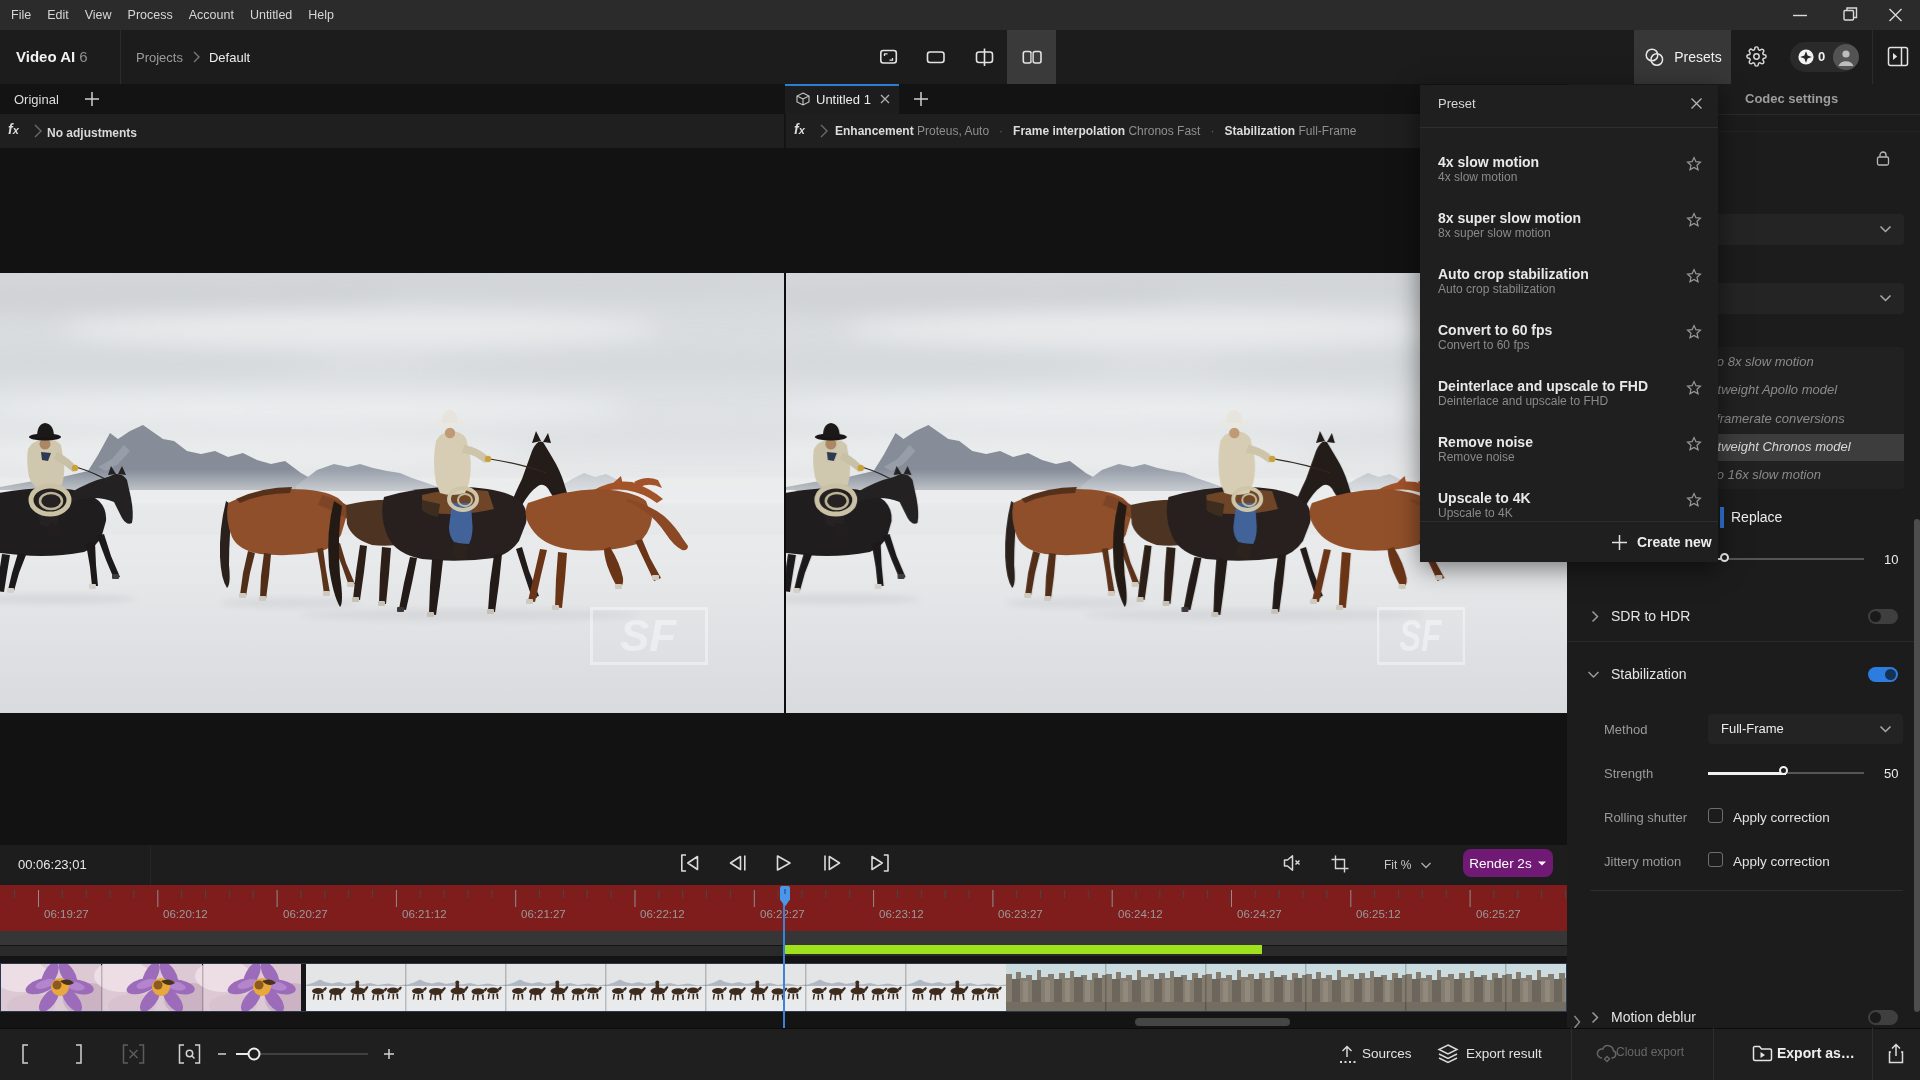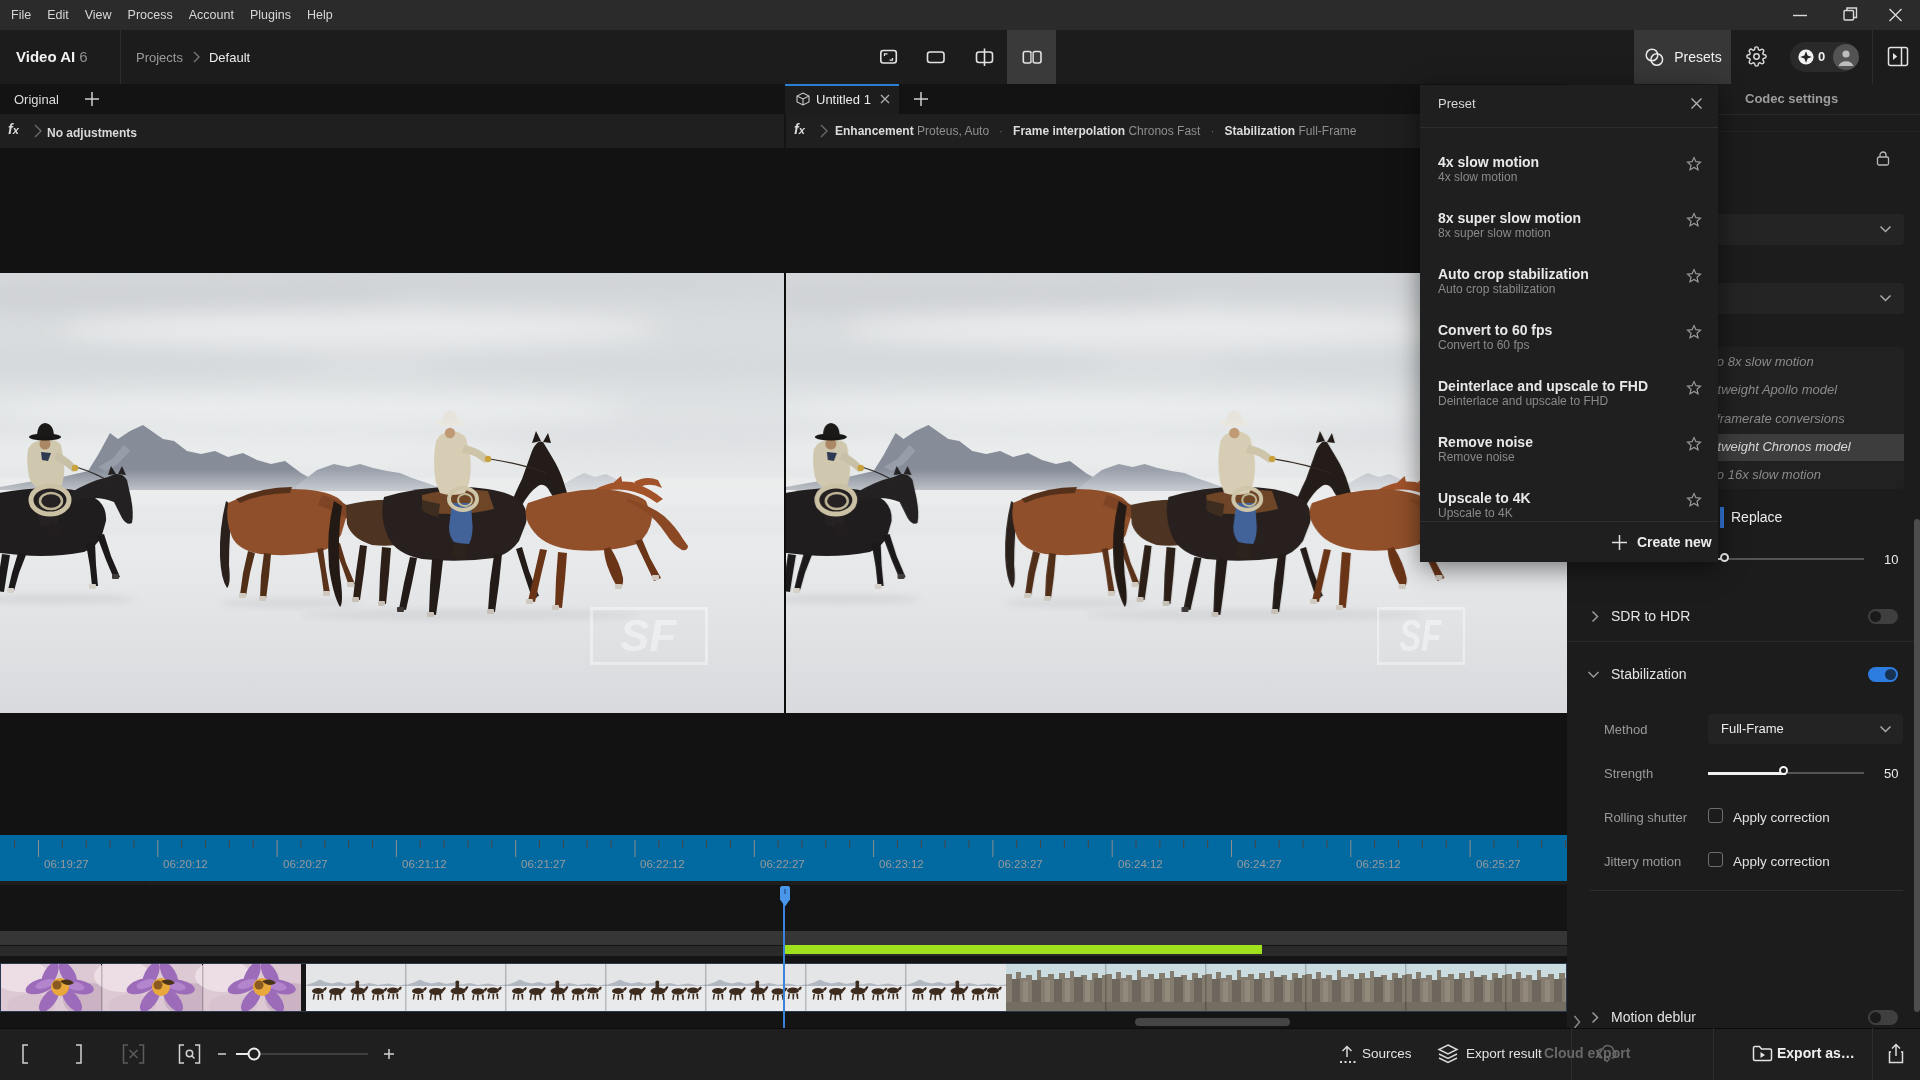--- a/index.html
+++ b/index.html
@@ -11,21 +11,21 @@
 </style></head>
 <body>
 <div id="app">
 
 <div class="abs flex" style="left:0;top:0;width:1920px;height:30px;background:#2b2b2b;font-size:12.5px;color:#d6d6d6">
   <div style="padding:0 8px 0 11px">File</div>
   <div style="padding:0 8px">Edit</div>
   <div style="padding:0 8px">View</div>
   <div style="padding:0 8px">Process</div>
   <div style="padding:0 8px">Account</div>
-  <div style="padding:0 8px">Plugins</div>
+  <div style="padding:0 8px">Untitled</div>
   <div style="padding:0 8px">Help</div>
 </div>
 <svg class="abs" style="left:1786px;top:0" width="134" height="30" viewBox="0 0 134 30" fill="none" stroke="#d9d9d9" stroke-width="1.4">
   <path d="M7 15.5 H21"></path>
   <rect x="58" y="10.5" width="9.5" height="9.5" rx="1"></rect>
   <path d="M61 10.5 V8 h9.5 v9.5 H68"></path>
   <path d="M103.5 9 l12 12 M115.5 9 l-12 12"></path>
 </svg>
 
 <div class="abs" style="left:0;top:30px;width:1920px;height:54px;background:#1c1c1c"></div>
@@ -419,21 +419,21 @@
 <svg class="abs" style="left:1420px;top:861px" width="12" height="9" viewBox="0 0 12 9" fill="none" stroke="#aaa" stroke-width="1.4">
       <path d="M1.5 2 l4.5 4.5 L10.5 2"></path>
     </svg>
 <div class="abs flex" style="left:1463px;top:849px;width:90px;height:28px;background:#701a75;border-radius:8px;justify-content:center">
   <span style="font-size:13.5px;color:#fff">Render 2s</span>
   <svg width="10" height="7" viewBox="0 0 10 7" style="margin-left:5px">
         <path d="M1 1.5 L5 5.5 L9 1.5 Z" fill="#fff"></path>
       </svg>
 </div>
 
-<div class="abs" style="left:0;top:835px;width:1567px;height:46px;background:#0369a1">
+<div class="abs" style="left:0;top:885px;width:1567px;height:46px;background:#7f1d1d">
   <svg width="1567" height="46">
         <line x1="14.6" y1="5" x2="14.6" y2="13" stroke="#474747" stroke-width="1"></line>
         <line x1="62.3" y1="5" x2="62.3" y2="13" stroke="#474747" stroke-width="1"></line>
         <line x1="86.2" y1="5" x2="86.2" y2="13" stroke="#474747" stroke-width="1"></line>
         <line x1="110.0" y1="5" x2="110.0" y2="13" stroke="#474747" stroke-width="1"></line>
         <line x1="133.9" y1="5" x2="133.9" y2="13" stroke="#474747" stroke-width="1"></line>
         <line x1="181.6" y1="5" x2="181.6" y2="13" stroke="#474747" stroke-width="1"></line>
         <line x1="205.5" y1="5" x2="205.5" y2="13" stroke="#474747" stroke-width="1"></line>
         <line x1="229.3" y1="5" x2="229.3" y2="13" stroke="#474747" stroke-width="1"></line>
         <line x1="253.2" y1="5" x2="253.2" y2="13" stroke="#474747" stroke-width="1"></line>
@@ -650,21 +650,21 @@
   <path d="M11 2 L20 6.5 L11 11 L2 6.5 Z"></path>
       <path d="M2 11 L11 15.5 L20 11"></path>
       <path d="M2 15 L11 19.5 L20 15"></path>
 </svg>
 <div class="abs" style="left:1466px;top:1046px;font-size:13.5px;color:#e2e2e2">Export result</div>
 <div class="abs" style="left:1571px;top:1028px;width:1px;height:52px;background:#2e2e2e"></div>
 <svg class="abs" style="left:1596px;top:1043px" width="22" height="22" viewBox="0 0 22 22" fill="none" stroke="#666" stroke-width="1.5">
   <path d="M6 15 a4.5 4.5 0 1 1 .8-8.9 a5.5 5.5 0 0 1 10.6 1.6 a3.8 3.8 0 0 1 -1 7.3 h-1"></path>
   <path d="M11 18.5 l-2.5 -2.5 2.5 -2.5 2.5 2.5 z" stroke-width="1.3"></path>
 </svg>
-<div class="abs" style="left:1544px;top:1045px;font-size:14px;color:#686868;font-weight:700">Cloud export</div>
+<div class="abs" style="left:1616px;top:1045px;font-size:12px;color:#686868;font-weight:400">Cloud export</div>
 <div class="abs" style="left:1713px;top:1028px;width:1px;height:52px;background:#2e2e2e"></div>
 <svg class="abs" style="left:1752px;top:1044px" width="21" height="20" viewBox="0 0 21 20" fill="none" stroke="#e4e4e4" stroke-width="1.5">
   <path d="M1.5 4.5 V15 a1.5 1.5 0 0 0 1.5 1.5 h15 a1.5 1.5 0 0 0 1.5 -1.5 V6.5 a1.5 1.5 0 0 0 -1.5 -1.5 h-8.5 l-2 -2.5 h-4.5 a1.5 1.5 0 0 0 -1.5 2z"></path>
   <path d="M8.5 8 l4.5 3 -4.5 3 z" fill="#e4e4e4" stroke="none"></path>
 </svg>
 <div class="abs" style="left:1777px;top:1045px;font-size:14px;color:#efefef;font-weight:700">Export as…</div>
 <div class="abs" style="left:1872px;top:1028px;width:1px;height:52px;background:#2e2e2e"></div>
 <svg class="abs" style="left:1887px;top:1042px" width="18" height="23" viewBox="0 0 18 23" fill="none" stroke="#dcdcdc" stroke-width="1.5">
   <path d="M9 14 V3 M5 6.5 L9 2.5 L13 6.5"></path>
       <path d="M4 10 H2.5 V20.5 H15.5 V10 H14"></path>

